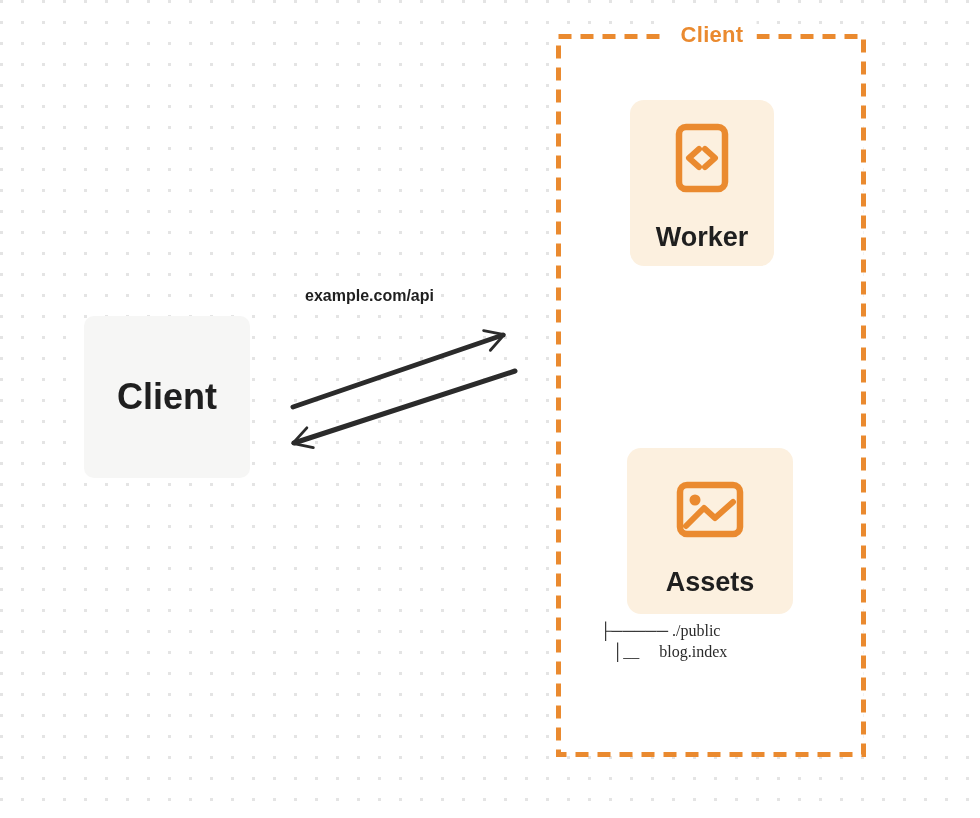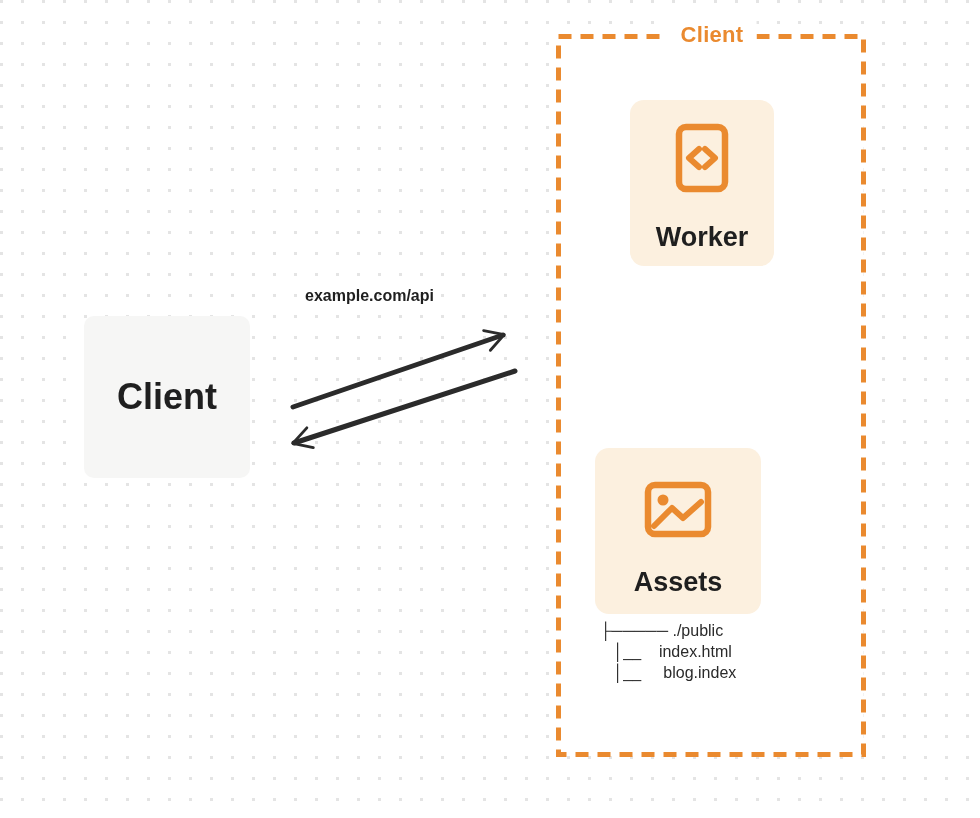--- a/index.html
+++ b/index.html
@@ -21,33 +21,33 @@
   }
   .overlay{position:absolute;left:0;top:0;z-index:1;}
   .project-label{
     position:absolute;left:712px;top:21px;transform:translateX(-50%);
     z-index:3;background:#ffffff;padding:0 13px;
     color:var(--accent);font-size:22px;font-weight:700;letter-spacing:.3px;
     line-height:28px;
   }
   .card{position:absolute;z-index:2;display:flex;flex-direction:column;align-items:center;}
   .worker-card{left:630px;top:100px;width:144px;height:166px;background:var(--cream);border-radius:14px;}
-  .assets-card{left:595px;top:448px;width:166px;height:166px;background:var(--cream);border-radius:14px;}
+  .assets-card{left:627px;top:448px;width:166px;height:166px;background:var(--cream);border-radius:14px;}
   .client-card{left:84px;top:316px;width:166px;height:162px;background:var(--client-gray);border-radius:10px;justify-content:center;}
   .worker-card .node-icon{margin-top:23px;}
   .assets-card .node-icon{margin-top:33px;}
   .node-label{margin-top:28px;color:var(--ink);font-size:27px;font-weight:700;line-height:32px;}
   .client-text{color:var(--ink);font-size:36px;font-weight:700;}
   .req-label{
     position:absolute;left:305px;top:284px;z-index:2;
     color:var(--ink);font-size:16px;font-weight:700;line-height:24px;
   }
   .file-tree{
     position:absolute;left:600px;top:620px;z-index:2;
-    font-family:Liberation Sans, sans-serif;
+    font-family:Liberation Serif, serif;
     font-size:16px;line-height:21px;color:#2A2A2A;
   }
   .tree-line{white-space:pre;}
 </style>
 </head>
 <body>
 
 <div class="canvas">
 
   <svg class="overlay" width="980" height="818" viewBox="0 0 980 818">
@@ -85,17 +85,16 @@
     <svg class="node-icon" width="68" height="57" viewBox="0 0 68 57">
       <rect x="4" y="4" width="60" height="49" rx="7" fill="none" style="stroke:var(--accent)" stroke-width="6.5"></rect>
       <circle cx="19" cy="19" r="5.5" style="fill:var(--accent)"></circle>
       <path d="M10 45 L28 27 L39 37 L57 21" fill="none" style="stroke:var(--accent)" stroke-width="6" stroke-linecap="round" stroke-linejoin="round"></path>
     </svg>
     <div class="node-label">Assets</div>
   </div>
 
   <div class="file-tree">
     <div class="tree-line">├───── ./public</div>
-    <div class="tree-line">   │__    index.html</div>
     <div class="tree-line">   │__     blog.index</div>
   </div>
 
 </div>
 
 </body></html>

